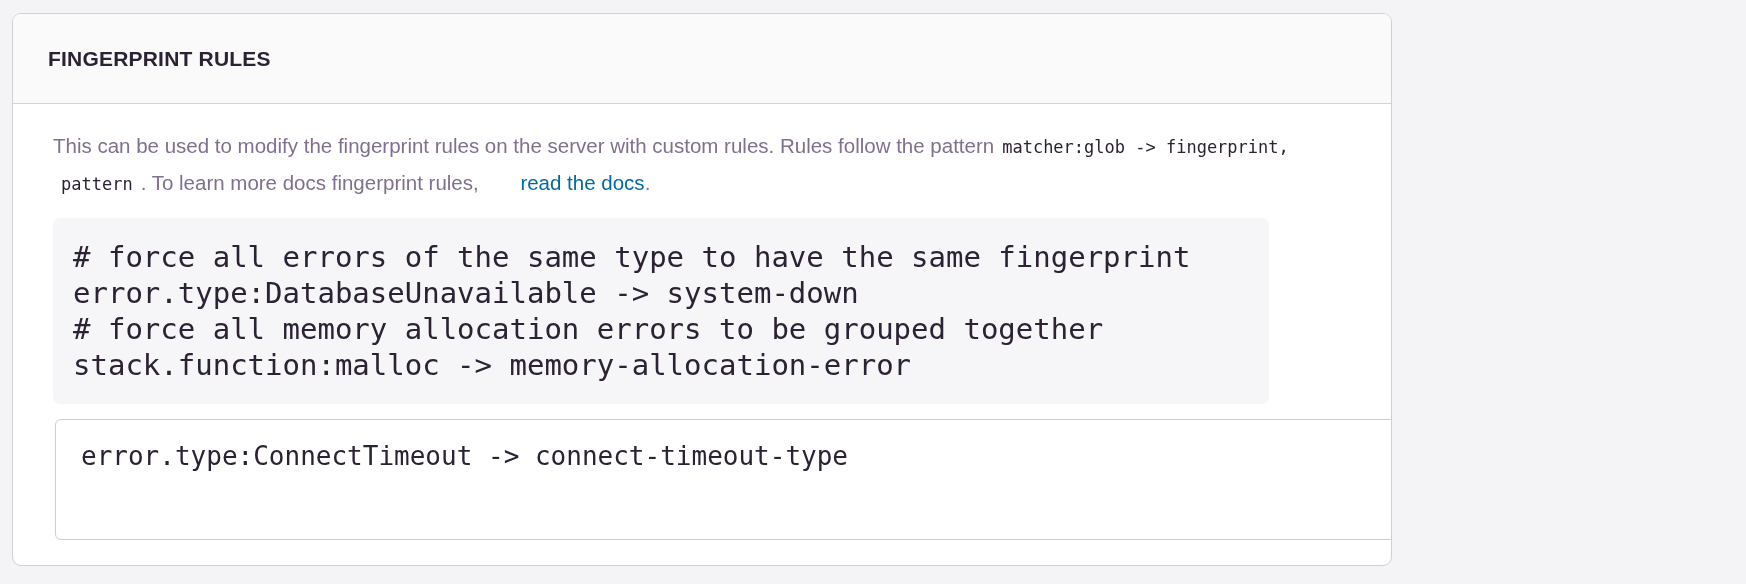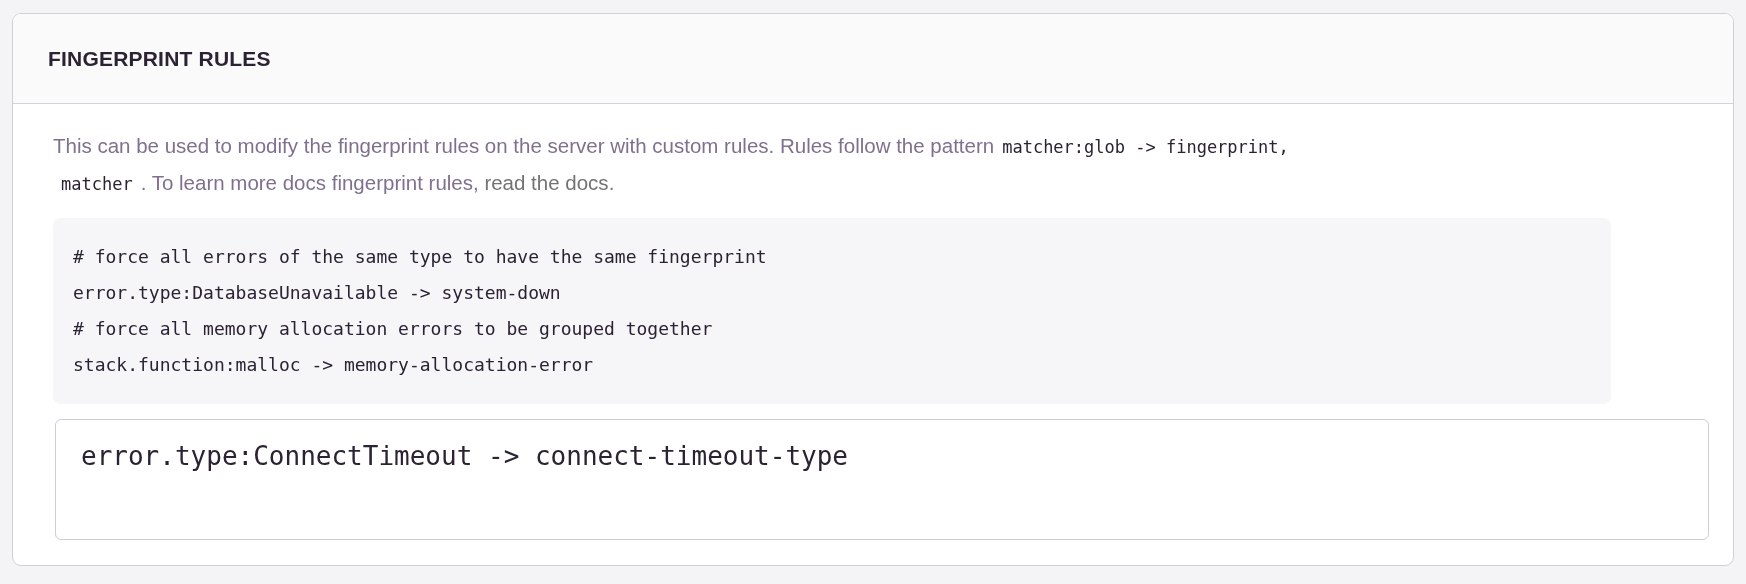--- a/index.html
+++ b/index.html
@@ -8,21 +8,21 @@
     width: 1746px;
     height: 584px;
     background: #f4f3f6;
     font-family: "Liberation Sans", sans-serif;
     overflow: hidden;
   }
   .card {
     position: absolute;
     left: 12px;
     top: 13px;
-    width: 1722px;
+    width: 1380px;
     height: 553px;
     box-sizing: border-box;
     background: #ffffff;
     border: 1.5px solid #d2ced9;
     border-radius: 9px;
     overflow: hidden;
   }
   .card-header {
     height: 90px;
     box-sizing: border-box;
@@ -47,32 +47,33 @@
     line-height: 35px;
     color: #80708f;
   }
   .description code {
     font-family: "DejaVu Sans Mono", monospace;
     font-size: 17px;
     color: #2b2233;
     padding: 0 8px;
   }
   .doc-link {
-    color: #737373;
+    color: #0369a1;
     text-decoration: none;
     cursor: pointer;
+    margin-left: 36px;
   }
   .example-code {
     margin: 16px 82px 0 0;
     background: #f6f5f8;
     border-radius: 7px;
     padding: 21px 20px;
     box-sizing: border-box;
     font-family: "DejaVu Sans Mono", monospace;
-    font-size: 18px;
+    font-size: 29px;
     line-height: 36px;
     color: #2b2233;
     white-space: pre;
     overflow: hidden;
   }
   .rules-textarea {
     display: block;
     margin: 15px 0 0 2px;
     width: 1654px;
     height: 121px;
@@ -91,21 +92,21 @@
   }
 </style>
 </head>
 <body>
 
 <div class="card">
   <div class="card-header">
     <span class="card-title">FINGERPRINT RULES</span>
   </div>
   <div class="card-body">
-    <p class="description"><span>This can be used to modify the fingerprint rules on the server with custom rules. Rules follow the pattern</span><code>matcher:glob -&gt; fingerprint,</code><br><code>matcher</code><span>. To learn more docs fingerprint rules,</span>
+    <p class="description"><span>This can be used to modify the fingerprint rules on the server with custom rules. Rules follow the pattern</span><code>matcher:glob -&gt; fingerprint,</code><br><code>pattern</code><span>. To learn more docs fingerprint rules,</span>
       <a class="doc-link">read the docs</a><span>.</span></p>
 
     <pre class="example-code"># force all errors of the same type to have the same fingerprint
 error.type:DatabaseUnavailable -&gt; system-down
 # force all memory allocation errors to be grouped together
 stack.function:malloc -&gt; memory-allocation-error</pre>
 
     <textarea class="rules-textarea" spellcheck="false" style="">error.type:ConnectTimeout -&gt; connect-timeout-type</textarea>
   </div>
 </div>

